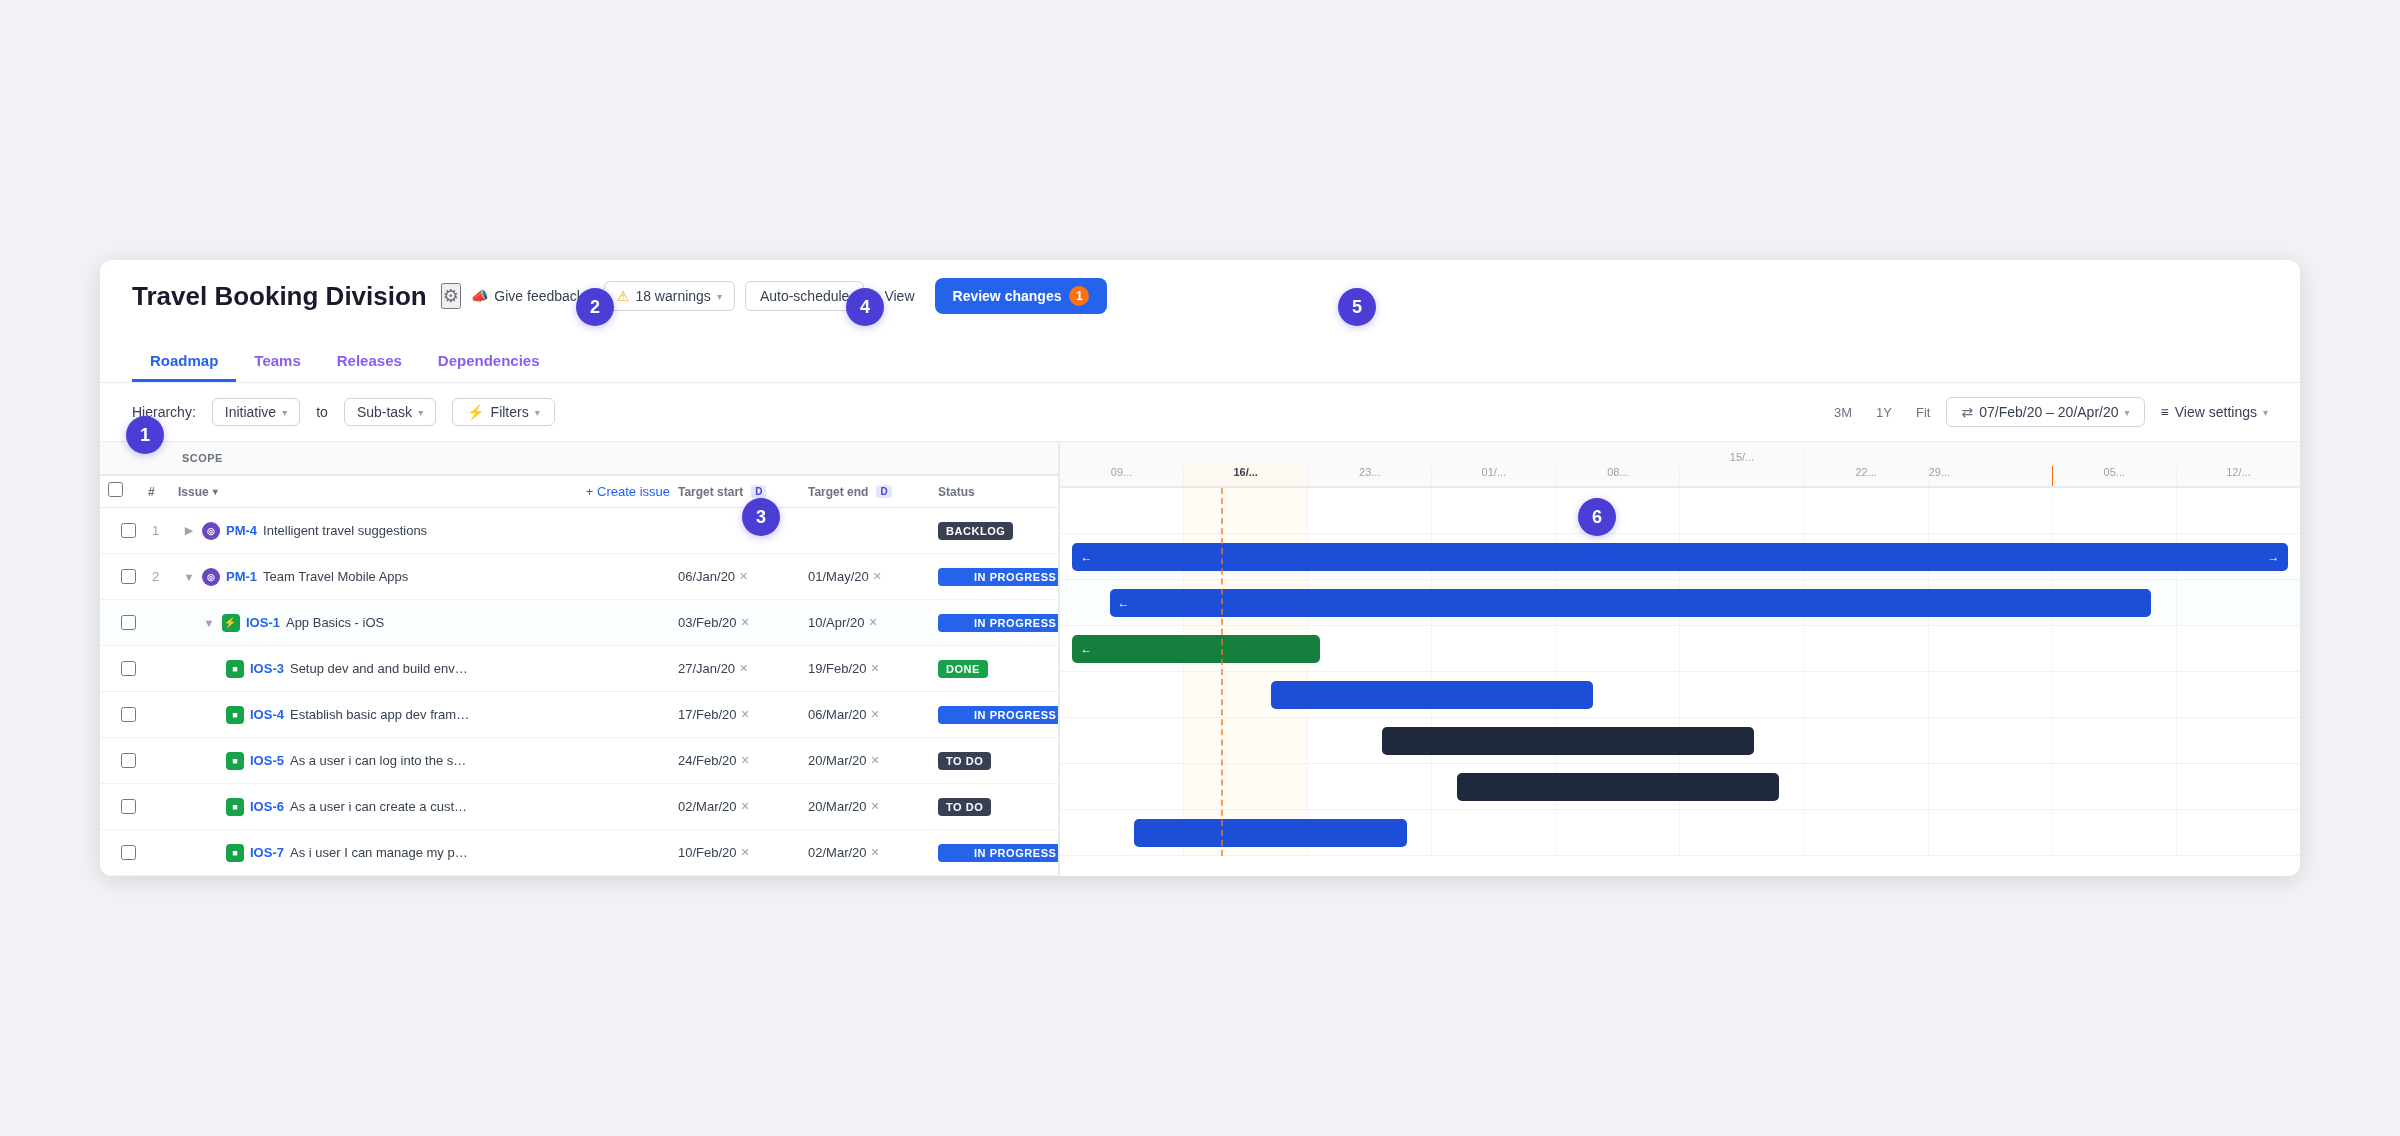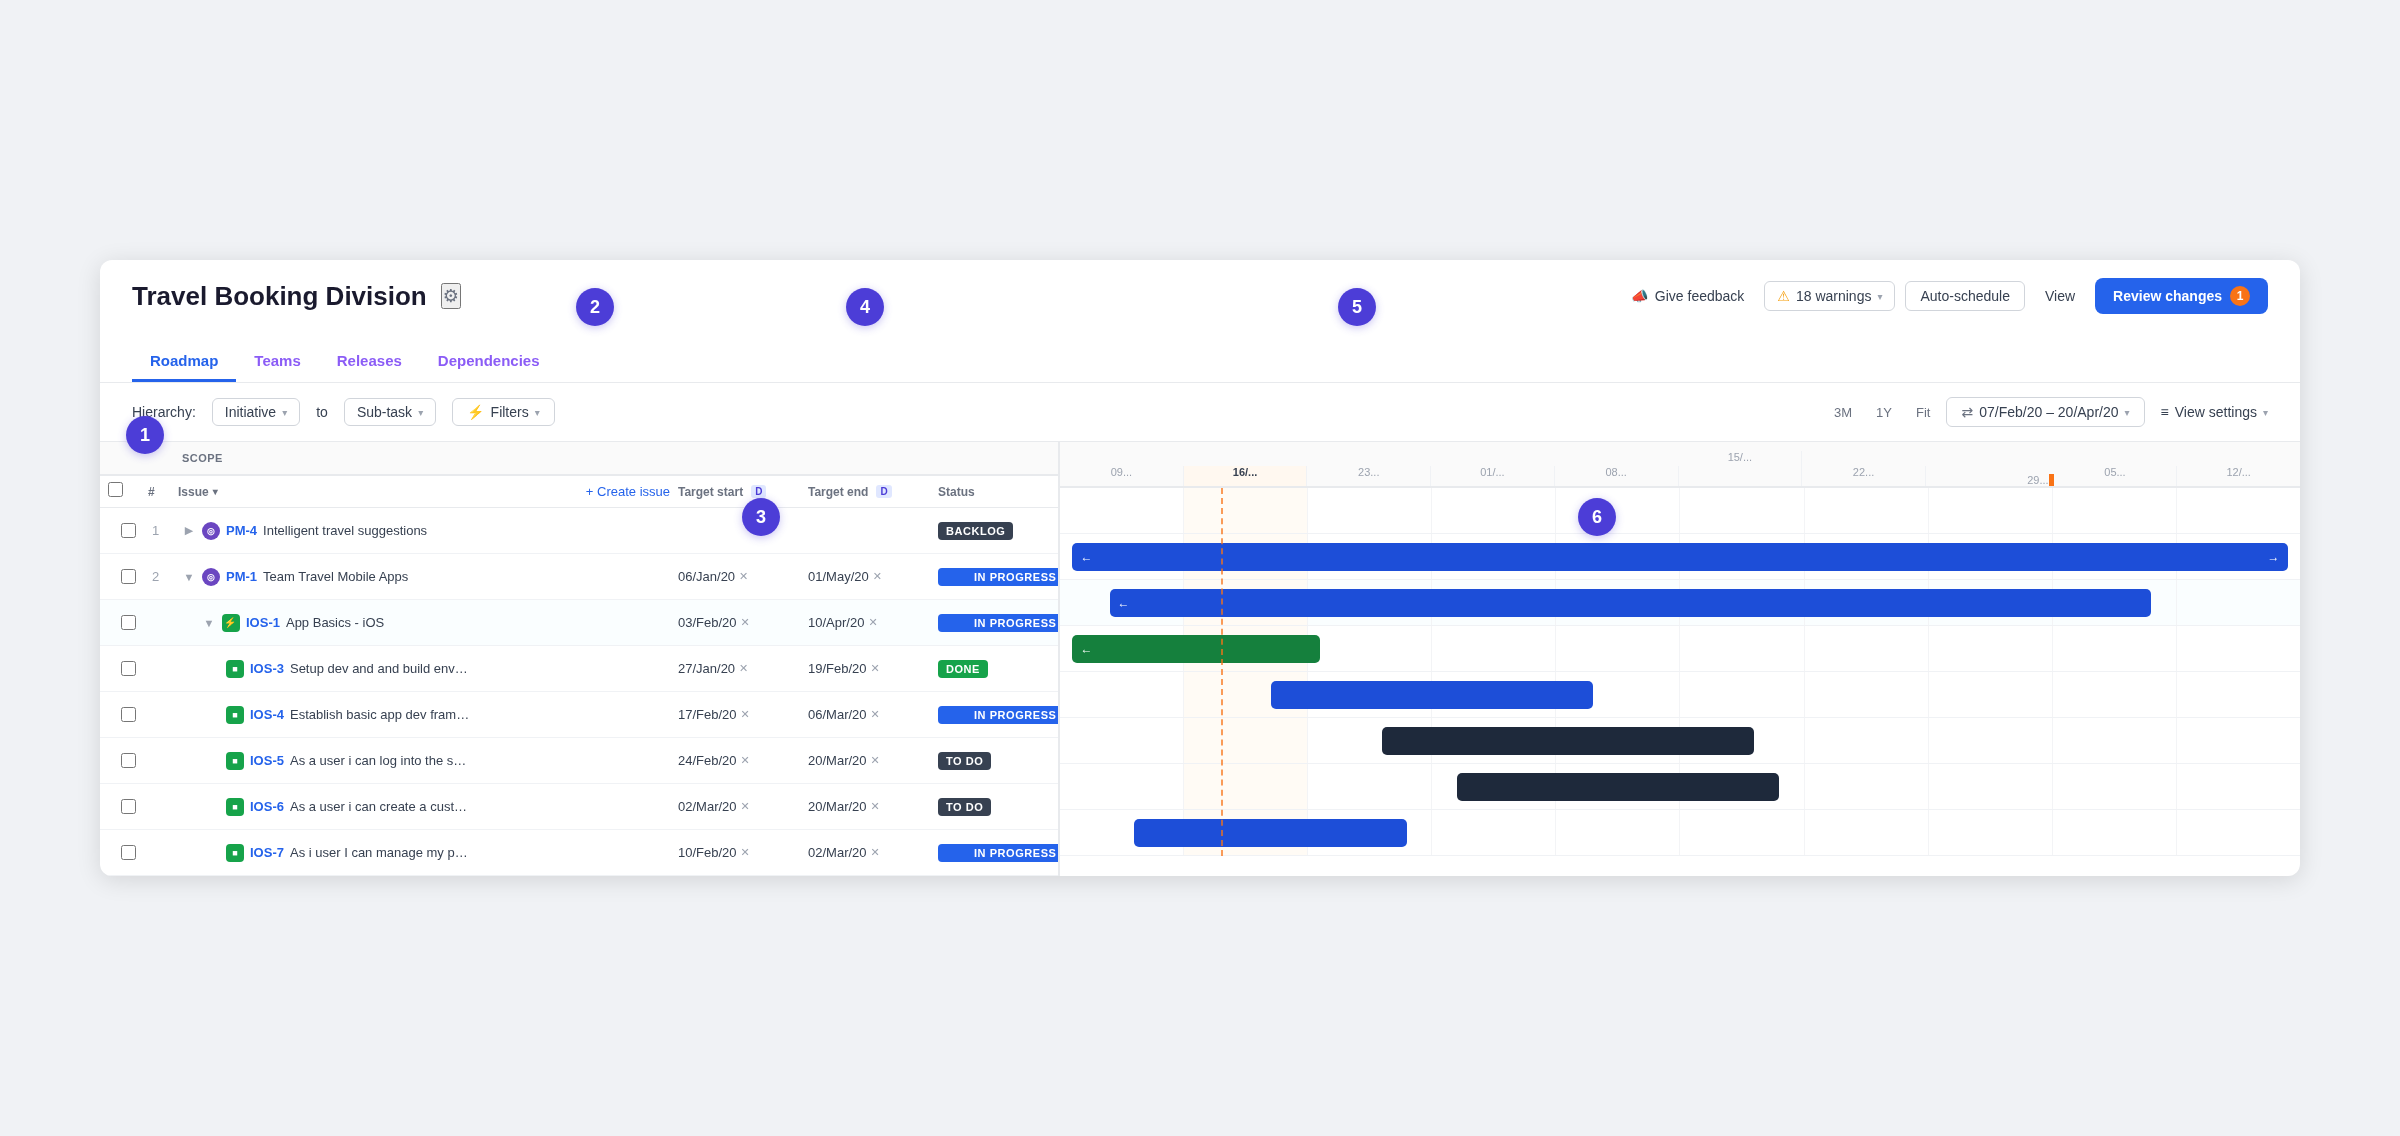--- a/index.html
+++ b/index.html
@@ -1,21 +1,21 @@
 <!DOCTYPE html>
 <html><head>
   <meta charset="utf-8">
   <style>
     * { box-sizing: border-box; margin: 0; padding: 0; }
     body { font-family: -apple-system, BlinkMacSystemFont, 'Segoe UI', sans-serif; background: #f0f2f5; display: flex; justify-content: center; align-items: center; min-height: 100vh; }
     .app-container { background: white; border-radius: 12px; box-shadow: 0 4px 24px rgba(0,0,0,0.12); width: 2200px; max-width: 98vw; overflow: hidden; position: relative; }
 
     
     .header { padding: 18px 32px 0 32px; border-bottom: 1px solid #e8eaed; }
-    .header-top { display: flex; align-items: center; justify-content: space-between; margin-bottom: 28px; }
+    .header-top { display: flex; align-items: center; margin-bottom: 28px; }
     .title-area { display: flex; align-items: center; gap: 14px; }
     .page-title { font-size: 26px; font-weight: 700; color: #1a1a2e; }
     .gear-icon { color: #6b7280; font-size: 18px; cursor: pointer; }
     .header-actions { display: flex; align-items: center; gap: 10px; }
     .feedback-btn { display: flex; align-items: center; gap: 6px; background: none; border: none; color: #374151; font-size: 14px; cursor: pointer; padding: 6px 10px; border-radius: 6px; }
     .warnings-btn { display: flex; align-items: center; gap: 6px; background: none; border: 1px solid #d1d5db; color: #374151; font-size: 14px; cursor: pointer; padding: 6px 12px; border-radius: 6px; }
     .autoschedule-btn { background: none; border: 1px solid #d1d5db; color: #374151; font-size: 14px; cursor: pointer; padding: 6px 14px; border-radius: 6px; }
     .share-btn { background: none; border: none; color: #374151; font-size: 14px; cursor: pointer; padding: 6px 10px; }
     .review-btn { background: #2563eb; color: white; border: none; font-size: 14px; font-weight: 600; cursor: pointer; padding: 8px 18px; border-radius: 8px; display: flex; align-items: center; gap: 8px; }
     .review-badge { background: #f97316; color: white; border-radius: 50%; width: 20px; height: 20px; font-size: 12px; display: flex; align-items: center; justify-content: center; font-weight: 700; }
@@ -374,21 +374,21 @@
     <div class="gantt-section">
 
       <div style="display:flex; border-bottom:2px solid #e8eaed; height:46px; align-items:flex-end; background:#fafafa; position:relative;">
         <div style="flex:1; text-align:center; font-size:11px; color:#9ca3af; padding-bottom:8px; border-right:1px solid #f0f2f5;">09...</div>
         <div style="flex:1; text-align:center; font-size:11px; color:#374151; font-weight:600; padding-bottom:8px; border-right:1px solid #f0f2f5; background:#fff8f0;">16/...</div>
         <div style="flex:1; text-align:center; font-size:11px; color:#9ca3af; padding-bottom:8px; border-right:1px solid #f0f2f5;">23...</div>
         <div style="flex:1; text-align:center; font-size:11px; color:#9ca3af; padding-bottom:8px; border-right:1px solid #f0f2f5;">01/...</div>
         <div style="flex:1; text-align:center; font-size:11px; color:#9ca3af; padding-bottom:8px; border-right:1px solid #f0f2f5;">08...</div>
         <div style="flex:1; text-align:center; font-size:11px; color:#9ca3af; padding-bottom:23px; border-right:1px solid #f0f2f5;">15/...</div>
         <div style="flex:1; text-align:center; font-size:11px; color:#9ca3af; padding-bottom:8px; border-right:1px solid #f0f2f5;">22...</div>
-        <div style="flex:1; text-align:right; font-size:11px; color:#9ca3af; border-right:5px solid #f97316;">29...</div>
+        <div style="flex:1; text-align:left; font-size:11px; color:#9ca3af; padding-bottom:8px; border-right:1px solid #f97316;">29...</div>
         <div style="flex:1; text-align:center; font-size:11px; color:#9ca3af; padding-bottom:8px; border-right:1px solid #f0f2f5;">05...</div>
         <div style="flex:1; text-align:center; font-size:11px; color:#9ca3af; padding-bottom:8px;">12/...</div>
       </div>
 
       <div style="position:relative;">
 
         <div style="position:absolute; top:0; bottom:0; left:13%; width:2px; background: linear-gradient(#f97316, #f97316); opacity:0.7; z-index:10; border-left:2px dashed #f97316;"></div>
 
         <div style="min-height:46px; border-bottom:1px solid #f0f2f5; position:relative; display:flex;">
           <div style="flex:1; border-right:1px solid #f3f4f6;"></div>

